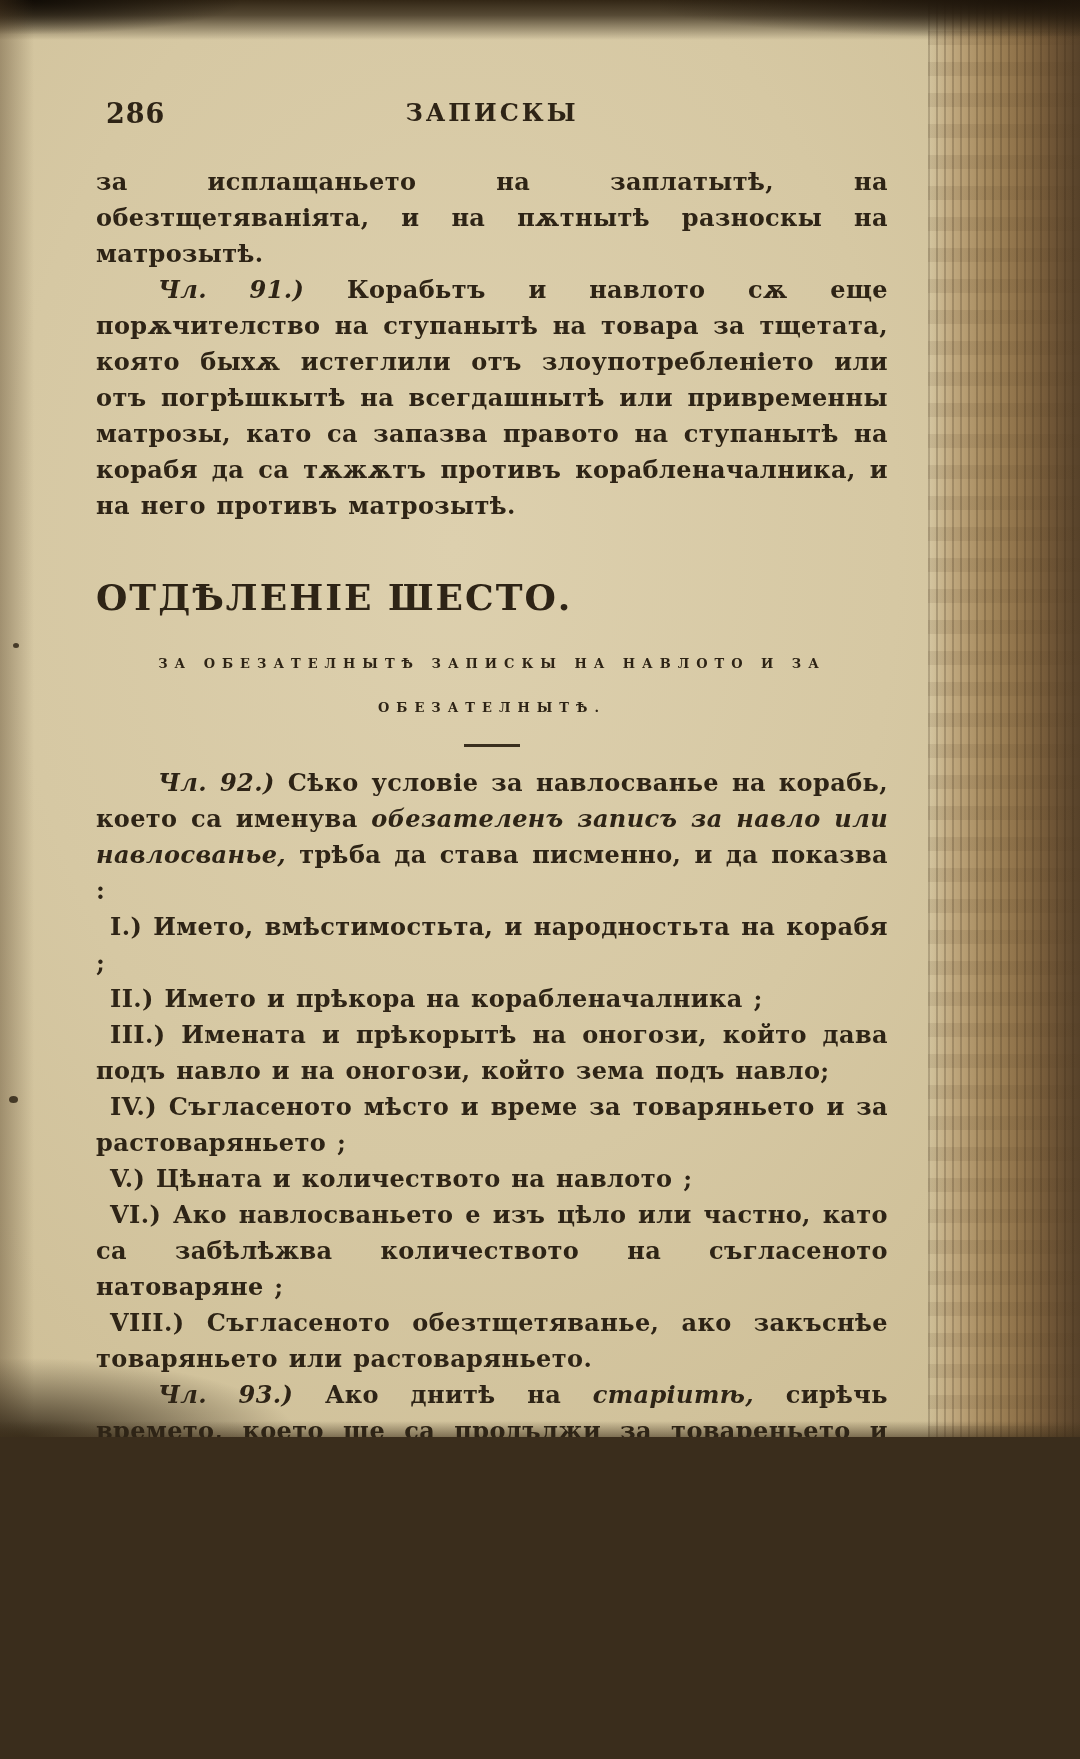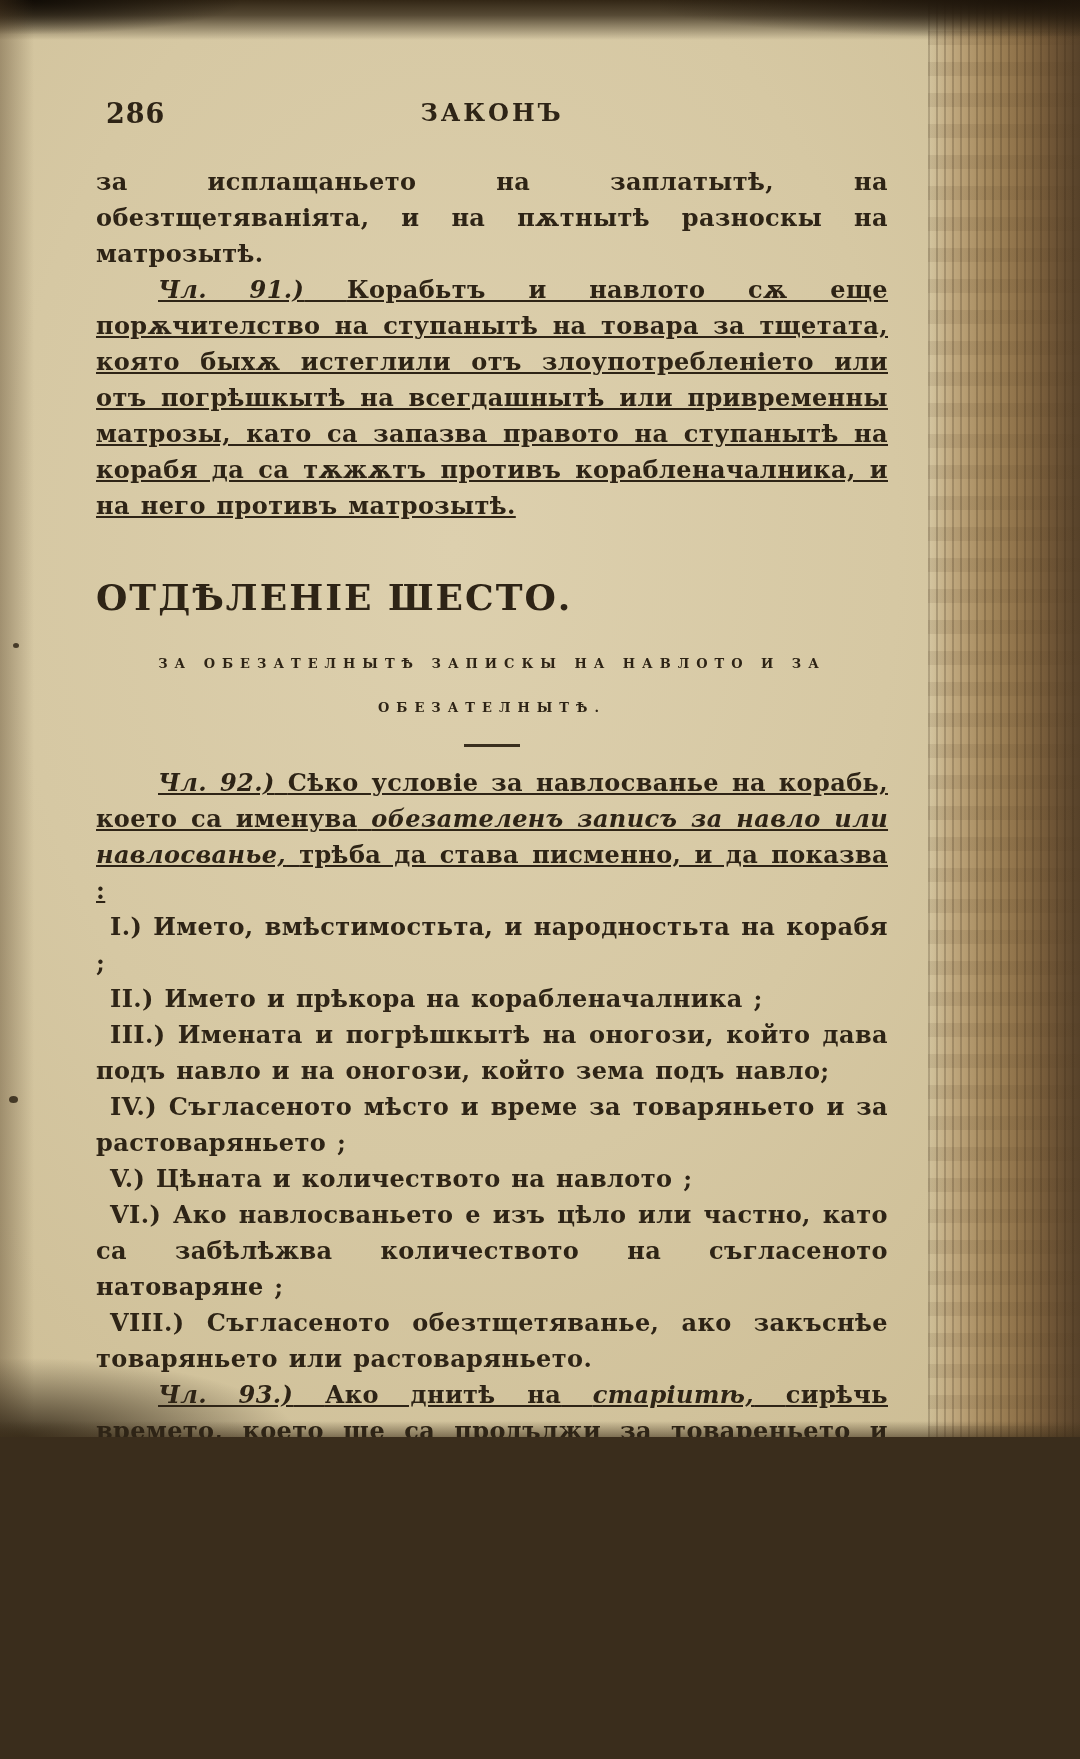--- a/index.html
+++ b/index.html
@@ -86,21 +86,21 @@
 
   p.body {
     margin: 0;
     font-size: 24px;
     font-weight: 600;
     line-height: 36px;
     text-align: justify;
     letter-spacing: 0.4px;
     word-spacing: 2px;
   }
-  p.art { text-indent: 62px; text-decoration: underline; }
+  p.art { text-indent: 62px; }
   p.item { text-indent: 14px; }
   .italic { font-style: italic; }
 
   .section-heading {
     margin: 52px 0 24px 0;
     text-align: left;
     font-size: 36px;
     font-weight: bold;
     letter-spacing: 2px;
   }
@@ -130,21 +130,21 @@
   <div class="edge-left"></div>
   <div class="corner-bl"></div>
   <div class="edge-bottom"></div>
   <div class="ink-speck speck1"></div>
   <div class="ink-speck speck2"></div>
 
   <div class="page-content">
 
     <div class="page-header">
       <span class="page-number">286</span>
-      <span class="running-header">ЗАКОНЪ</span>
+      <span class="running-header">ЗАПИСКЫ</span>
     </div>
 
     <p class="body"><span>за исплащаньето на заплатытѣ, на обезтщетяваніята, и на пѫтнытѣ разноскы на матрозытѣ.</span></p>
 
     <p class="body art">
       <span class="italic">Чл. 91.)</span>
       <span>Корабьтъ и навлото сѫ еще порѫчителство на ступанытѣ на товара за тщетата, която быхѫ истеглили отъ злоупотребленіето или отъ погрѣшкытѣ на всегдашнытѣ или привременны матрозы, като са запазва правото на ступанытѣ на корабя да са тѫжѫтъ противъ корабленачалника, и на него противъ матрозытѣ.</span>
     </p>
 
     <h2 class="section-heading">ОТДѢЛЕНІЕ ШЕСТО.</h2>
@@ -158,21 +158,21 @@
 
     <p class="body art">
       <span class="italic">Чл. 92.)</span>
       <span>Сѣко условіе за навлосванье на корабь, което са именува</span>
       <span class="italic">обезателенъ записъ за навло или навлосванье,</span>
       <span>трѣба да става писменно, и да показва :</span>
     </p>
 
     <p class="body item">I.) Името, вмѣстимостьта, и народностьта на корабя ;</p>
     <p class="body item">II.) Името и прѣкора на корабленачалника ;</p>
-    <p class="body item">III.) Имената и погрѣшкытѣ на оногози, който дава подъ навло и на оногози, който зема подъ навло;</p>
+    <p class="body item">III.) Имената и прѣкорытѣ на оногози, който дава подъ навло и на оногози, който зема подъ навло;</p>
     <p class="body item">IV.) Съгласеното мѣсто и време за товаряньето и за растоваряньето ;</p>
     <p class="body item">V.) Цѣната и количеството на навлото ;</p>
     <p class="body item">VI.) Ако навлосваньето е изъ цѣло или частно, като са забѣлѣжва количеството на съгласеното натоваряне ;</p>
     <p class="body item">VIII.) Съгласеното обезтщетяванье, ако закъснѣе товаряньето или растоваряньето.</p>
 
     <p class="body art">
       <span class="italic">Чл. 93.)</span>
       <span>Ако днитѣ на</span>
       <span class="italic">старіитѣ,</span>
       <span>сирѣчь времето, което ще са продължи за товареньето и растовареньето на корабя, не са опредѣлятъ въ условіята на уговоренытѣ страны, опредѣлятъ са спорѣдъ сѫществующія мѣстенъ обычай ; но когато нѣма такъвзи обычай, тогазь товаряньето и растоваряньето трѣба да ставатъ въ разстояніе на петнадесеть работны дни единъ подиръ другы, отъ обевяваньето на корабленачалника че е готовъ да натовари или растовари.</span>

